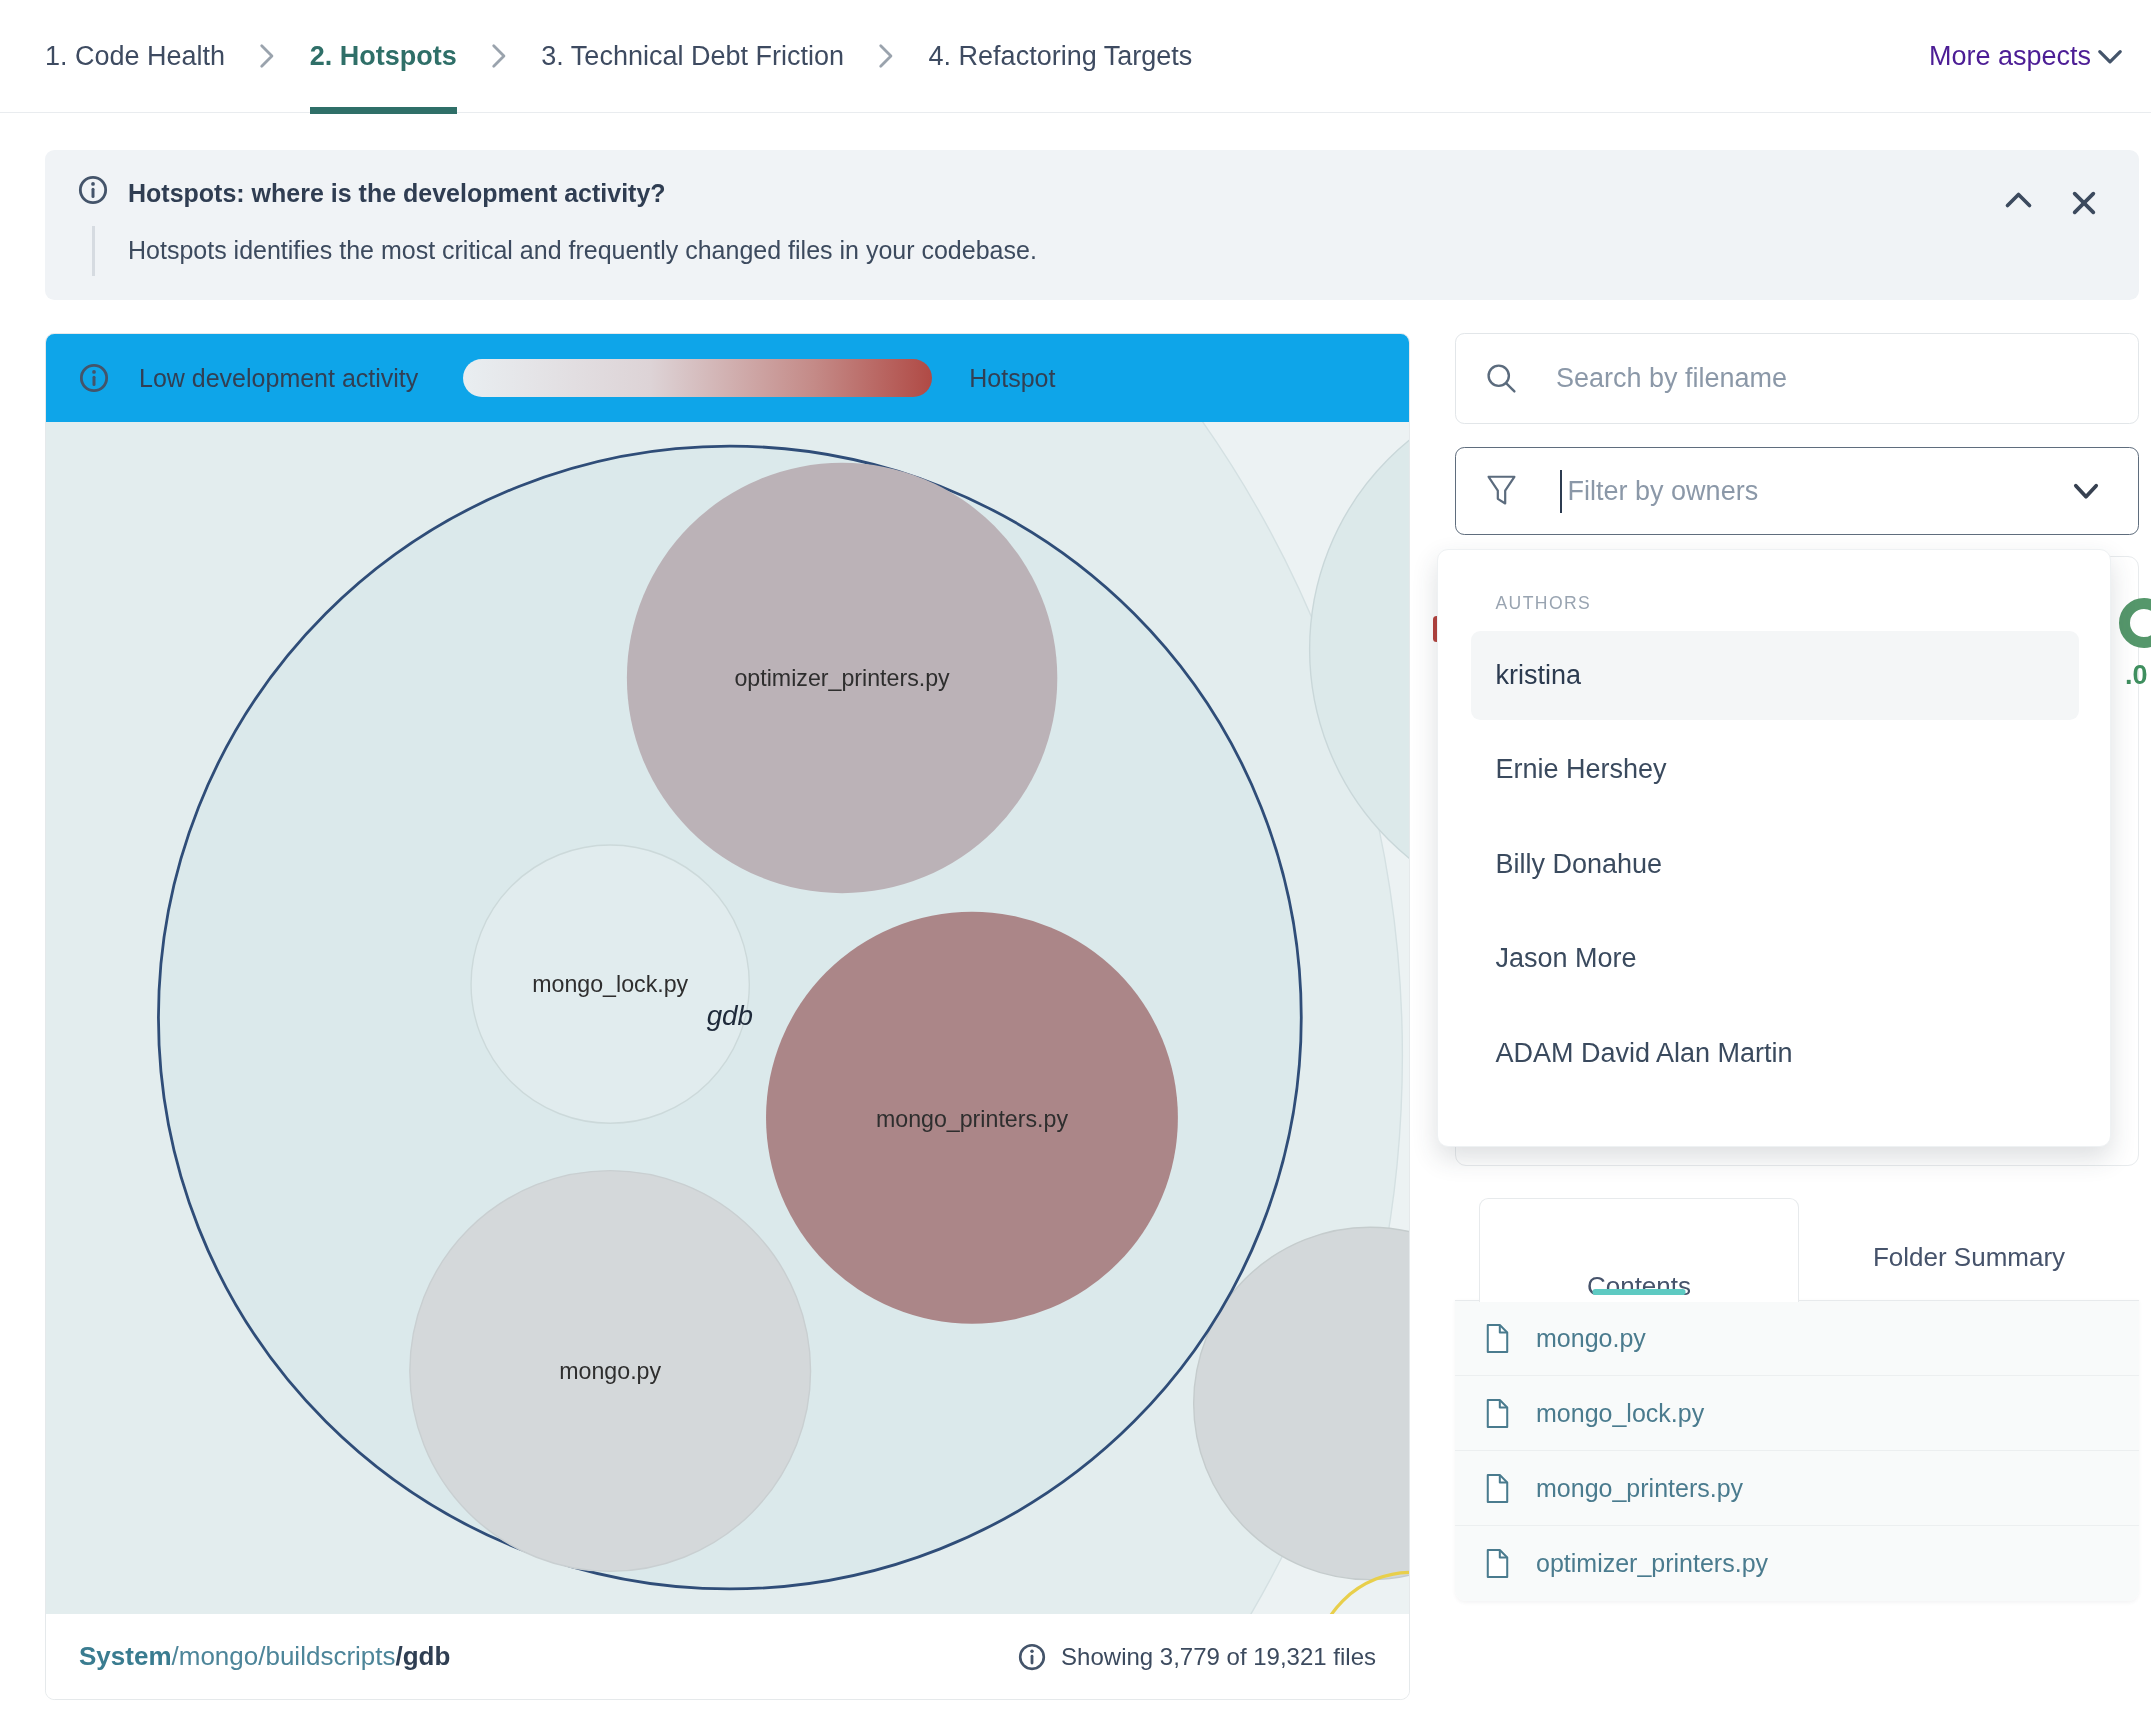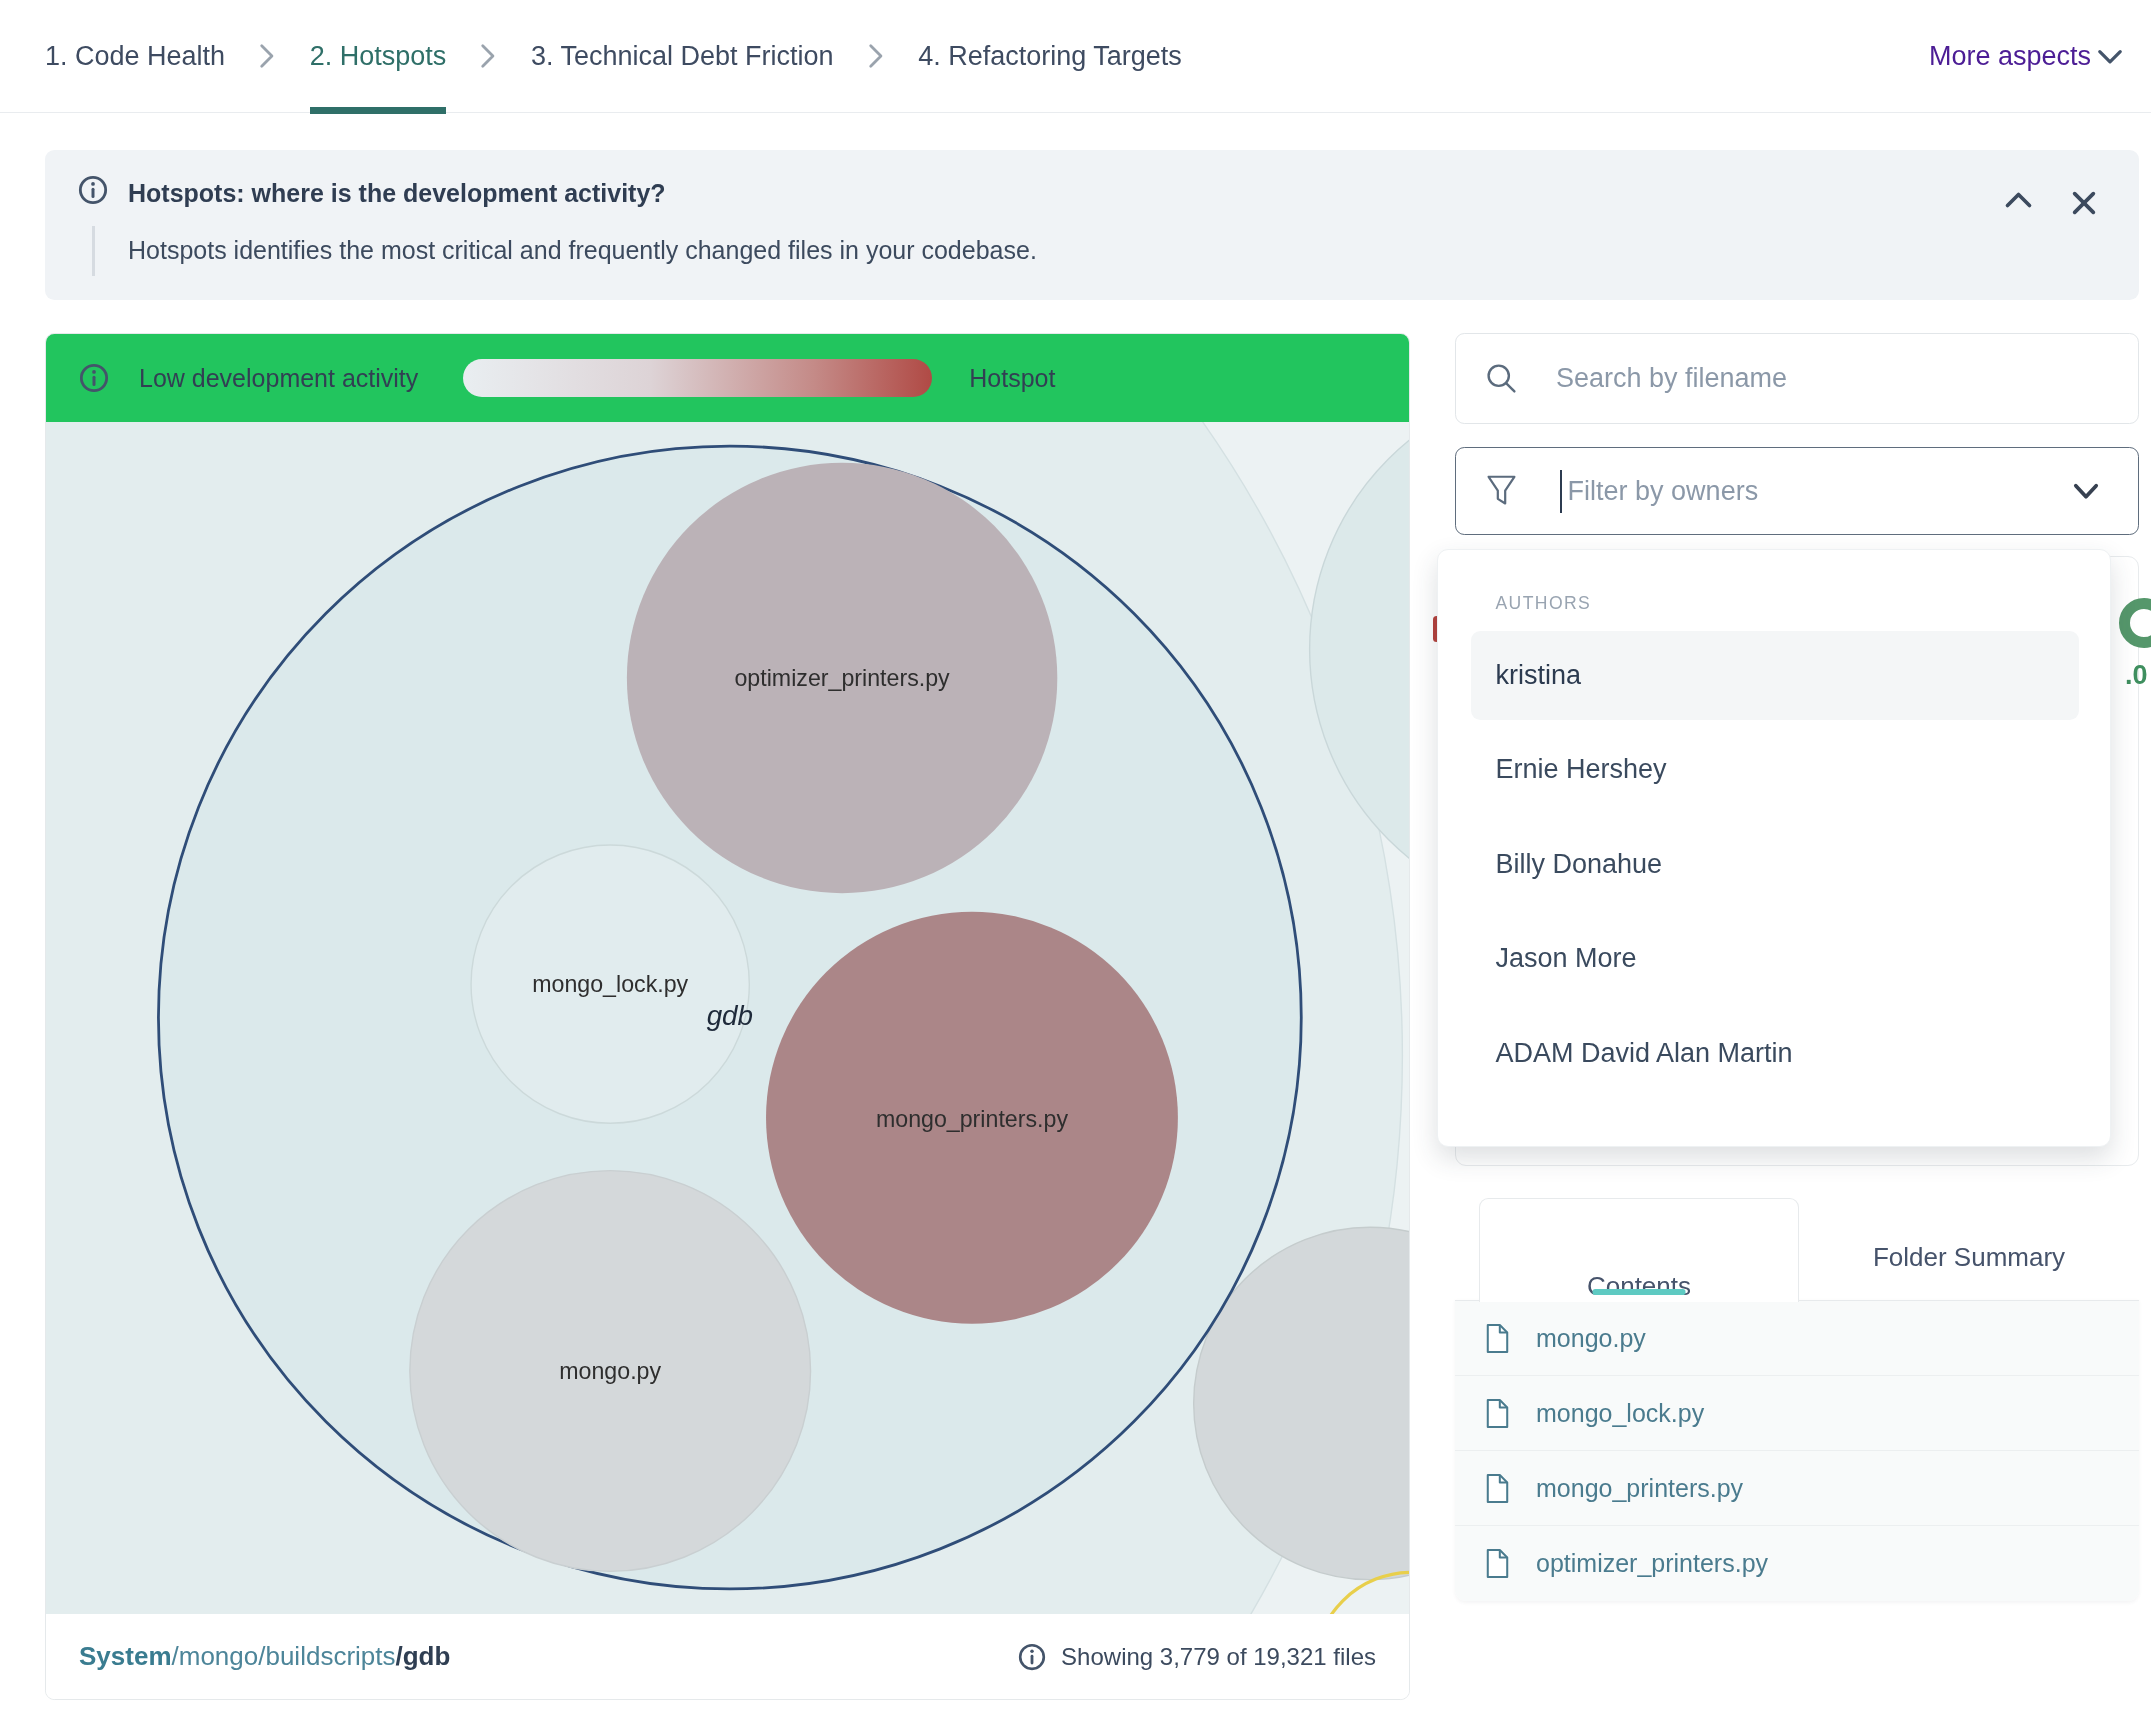--- a/index.html
+++ b/index.html
@@ -3,40 +3,40 @@
 <meta charset="utf-8">
 <style>
   html,body{margin:0;padding:0;background:#fff;}
   *{box-sizing:border-box;}
   #page{position:relative;width:2152px;height:1723px;background:#fff;overflow:hidden;
         font-family:"Liberation Sans","DejaVu Sans",sans-serif;color:#3e4b61;}
 
   
   .topnav{position:relative;height:113px;border-bottom:1.9px solid #e9ecef;display:flex;align-items:center;padding-left:45px;}
   .nav-item{position:relative;height:100%;display:flex;align-items:center;font-size:27px;color:#3e4b61;cursor:pointer;}
-  .nav-item.active{color:#2f6f68;font-weight:normal;}
+  .nav-item.active{color:#2f6f68;font-weight:bold;}
   .nav-item.active::after{content:"";position:absolute;left:0;right:0;bottom:-1.9px;height:7.4px;background:#2f6f68;}
   .nav-sep{margin:0 33px;display:flex;align-items:center;}
   .more-aspects{margin-left:auto;margin-right:28px;display:flex;align-items:center;gap:5px;font-size:27px;color:#4c1d95;cursor:pointer;}
 
   
   .banner{position:relative;margin:37px 13px 0 45px;height:150px;background:#f0f3f6;border-radius:9.3px;}
   .banner-icon{position:absolute;left:33px;top:25px;}
   .banner-title{position:absolute;left:83px;top:29px;font-size:25px;font-weight:bold;color:#2f3d52;}
   .banner-quote{position:absolute;left:47px;top:76px;width:2.8px;height:50px;background:#d6dbe1;}
   .banner-desc{position:absolute;left:83px;top:86px;font-size:25px;color:#3c4a5e;}
   .banner-collapse{position:absolute;right:104px;top:39px;cursor:pointer;}
   .banner-close{position:absolute;right:41px;top:39px;cursor:pointer;}
 
   
   .columns{display:flex;align-items:flex-start;gap:45px;margin:33px 13px 0 45px;}
 
   
   .map-card{width:1365px;background:#fff;border:0.9px solid #e5e9eb;border-radius:9.3px;overflow:hidden;}
-  .legend{height:88px;display:flex;align-items:center;padding-left:33px;background:#22c55e;}
+  .legend{height:88px;display:flex;align-items:center;padding-left:33px;background:#0ea5e9;}
   .legend-label{margin-left:30px;font-size:25px;color:#323f53;}
   .legend-gradient{margin-left:45px;width:469px;height:38px;border-radius:19.5px;
      background:linear-gradient(90deg,#e9eef1 0%,#ddd3d6 40%,#c48a87 75%,#b04a45 100%);}
   .legend-hot{margin-left:37px;font-size:25px;color:#323f53;}
   .map-svg{display:block;}
   .map-svg text{font-family:"Liberation Sans","DejaVu Sans",sans-serif;font-size:25px;fill:#2e2e2e;}
   .map-svg text.parent-label{font-size:30px;font-style:italic;fill:#1e2a3a;}
   .map-footer{height:85px;display:flex;align-items:center;justify-content:space-between;padding:0 33px;background:#fff;}
   .crumb{font-size:26px;}
   .crumb .root{color:#3a7c90;font-weight:bold;}

